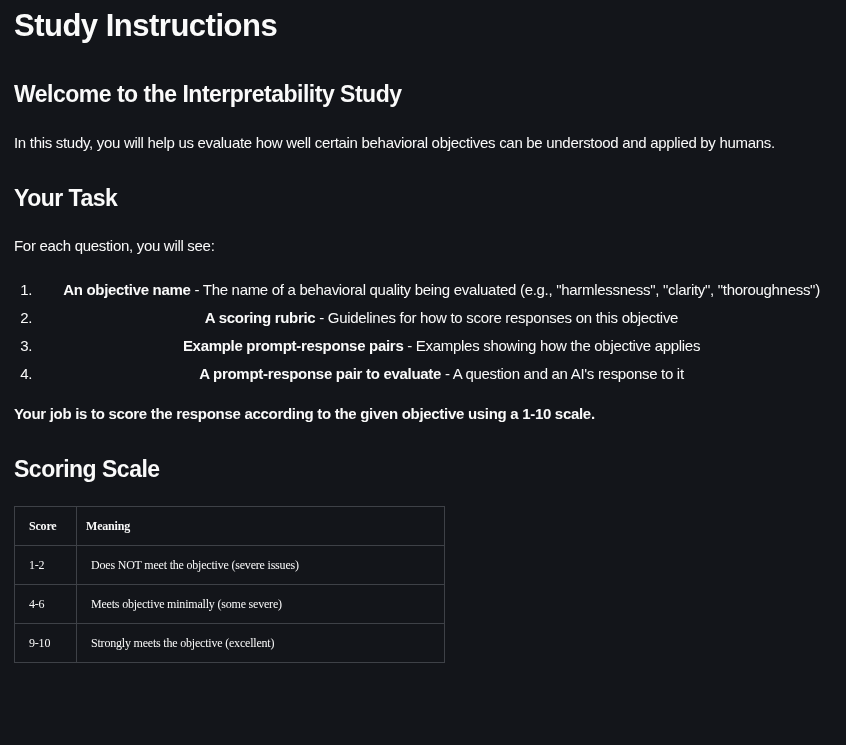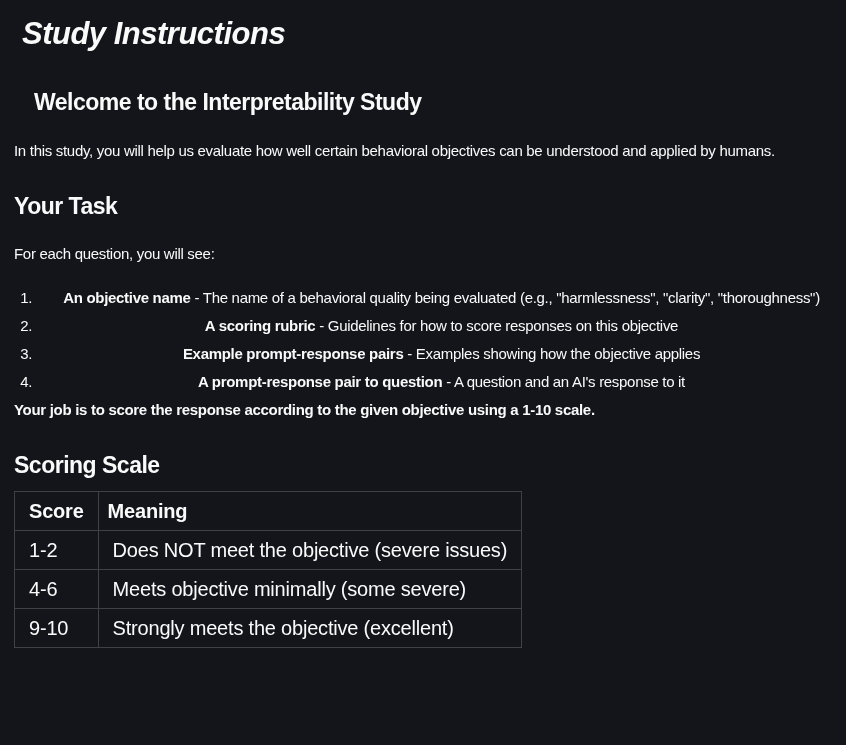--- a/index.html
+++ b/index.html
@@ -16,54 +16,54 @@
     color:var(--fg);
     font-family:"Liberation Sans", sans-serif;
     font-size:15px;
     letter-spacing:-0.3px;
     padding:8px 0 0 14px;
     overflow:hidden;
   }
   h1{
     font-size:31px;
     line-height:36px;
-    margin:8px;
+    margin:0;
     font-weight:700;
     letter-spacing:-0.5px;
-    font-style:italic;
   }
   h2{
     font-size:23px;
     line-height:28px;
     font-weight:700;
     letter-spacing:-0.5px;
     margin:0;
   }
   p{margin:0;line-height:20px;white-space:nowrap;}
-  .h2-welcome{margin-top:36px;margin-left:20px;}
+  .h2-welcome{margin-top:36px;}
   .p-welcome{margin-top:25px;}
   .h2-task{margin-top:31px;}
   .p-foreach{margin-top:24px;}
   ol{
     margin:20px 0 0 0;
     padding:0 0 0 22px;
     text-align:center;
   }
   li{
     line-height:28px;
     white-space:nowrap;
     padding-left:1px;
   }
-  .p-summary{margin-top:4px;font-weight:700;}
+  .p-summary{margin-top:16px;font-weight:700;}
   .h2-scoring{margin-top:31px;}
   table{
-    margin-top:12px;
+    margin-top:23px;
     border-collapse:collapse;
-    font-size:20px;
+    font-size:12px;
     letter-spacing:-0.2px;
+    font-family:Liberation Serif, serif;
   }
   th,td{
     border:1px solid var(--border);
     padding:10px 14px;
     line-height:18px;
     text-align:left;
     white-space:nowrap;
     font-weight:400;
   }
   th{font-weight:700;}
@@ -79,21 +79,21 @@
 <h2 class="h2-welcome">Welcome to the Interpretability Study</h2>
 <p class="p-welcome">In this study, you will help us evaluate how well certain behavioral objectives can be understood and applied by humans.</p>
 
 <h2 class="h2-task">Your Task</h2>
 <p class="p-foreach">For each question, you will see:</p>
 
 <ol>
   <li><strong>An objective name</strong><span> - The name of a behavioral quality being evaluated (e.g., "harmlessness", "clarity", "thoroughness")</span></li>
   <li><strong>A scoring rubric</strong><span> - Guidelines for how to score responses on this objective</span></li>
   <li><strong>Example prompt-response pairs</strong><span> - Examples showing how the objective applies</span></li>
-  <li><strong>A prompt-response pair to question</strong><span> - A question and an AI's response to it</span></li>
+  <li><strong>A prompt-response pair to evaluate</strong><span> - A question and an AI's response to it</span></li>
 </ol>
 
 <p class="p-summary">Your job is to score the response according to the given objective using a 1-10 scale.</p>
 
 <h2 class="h2-scoring">Scoring Scale</h2>
 
 <table>
   <thead>
     <tr>
       <th class="col-score">Score</th>

